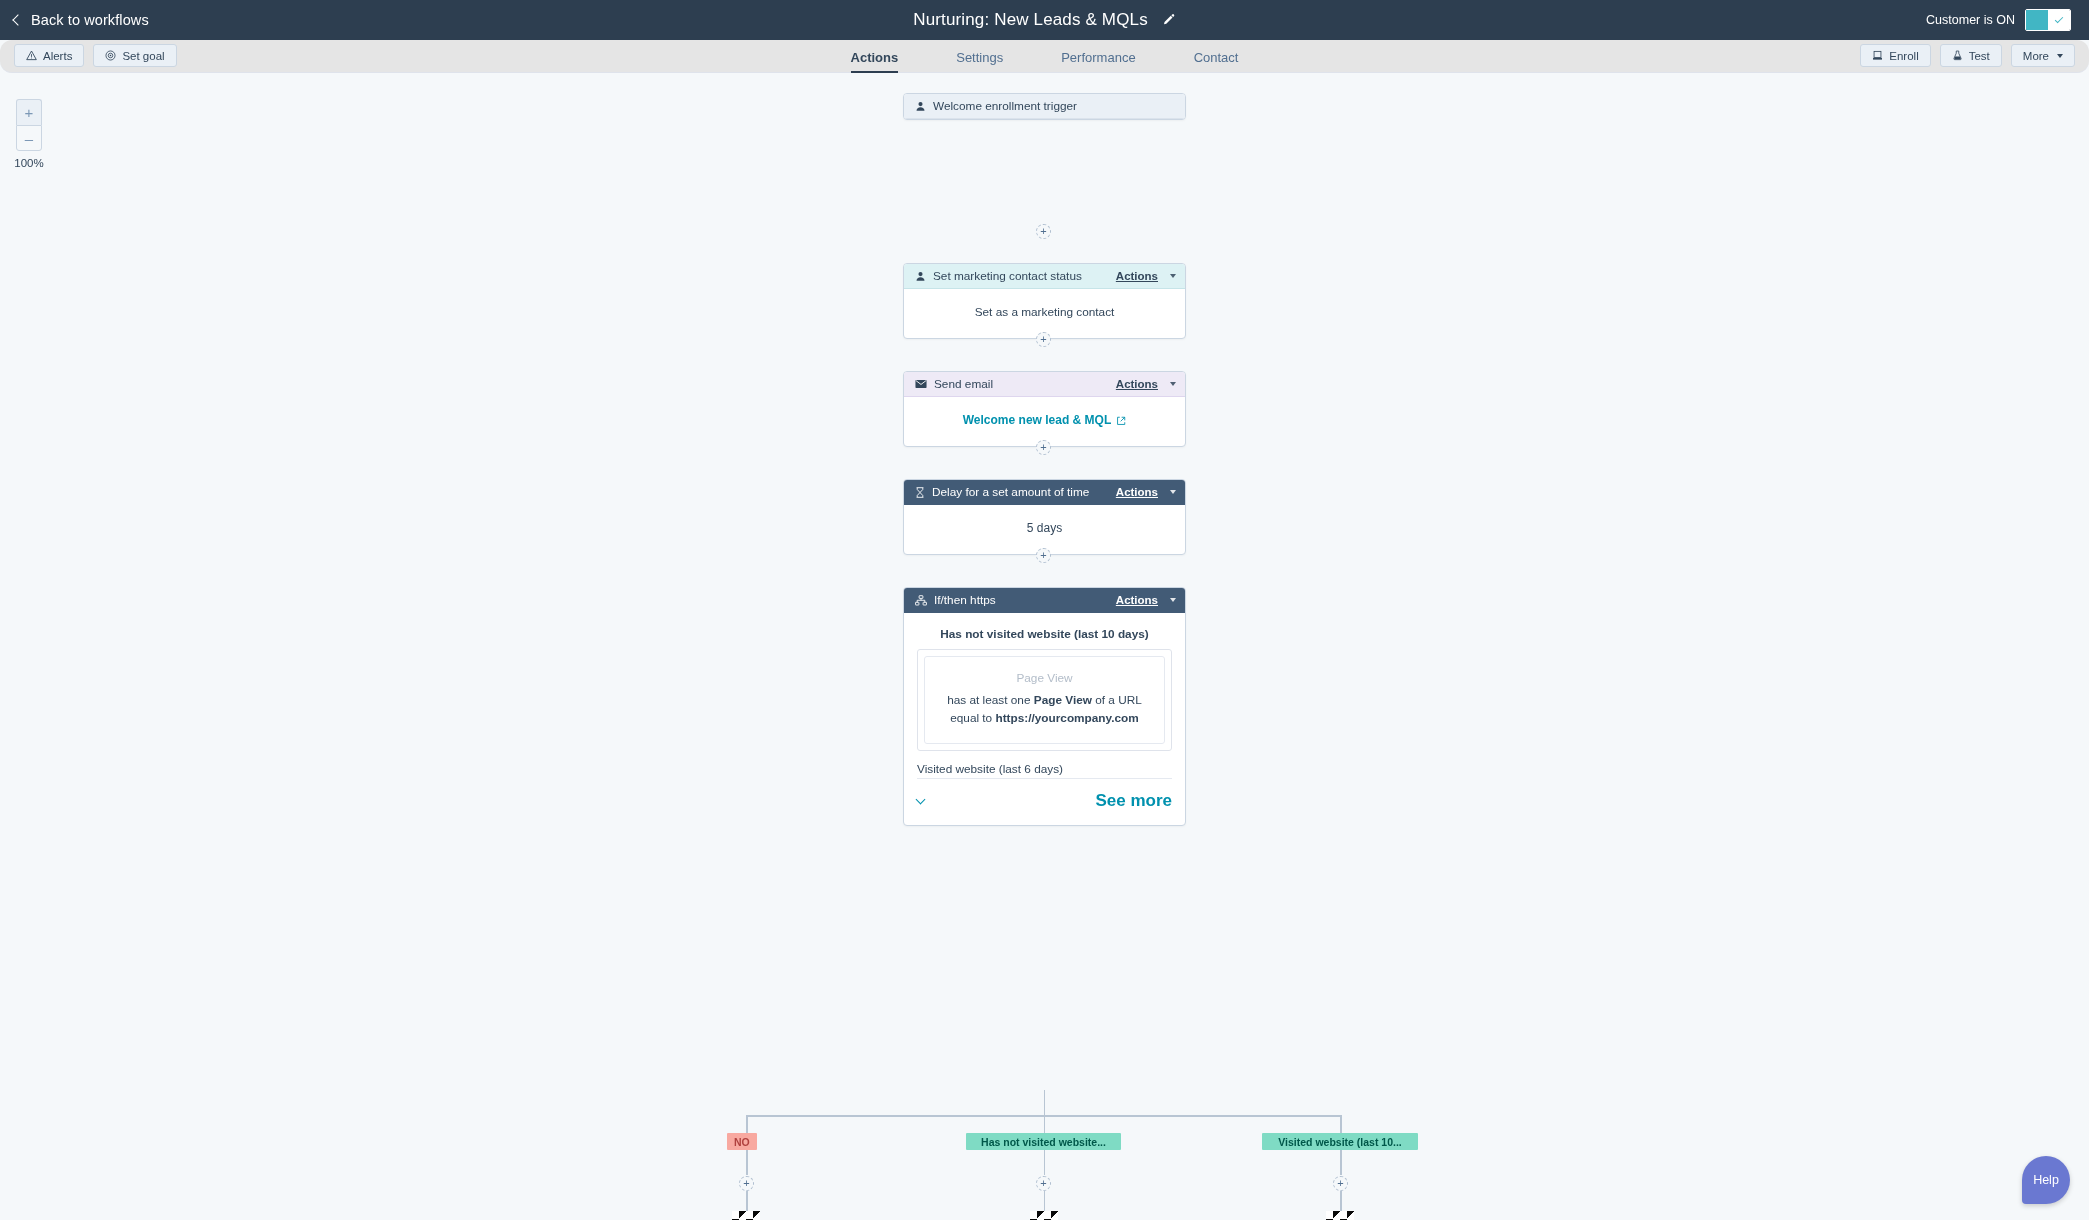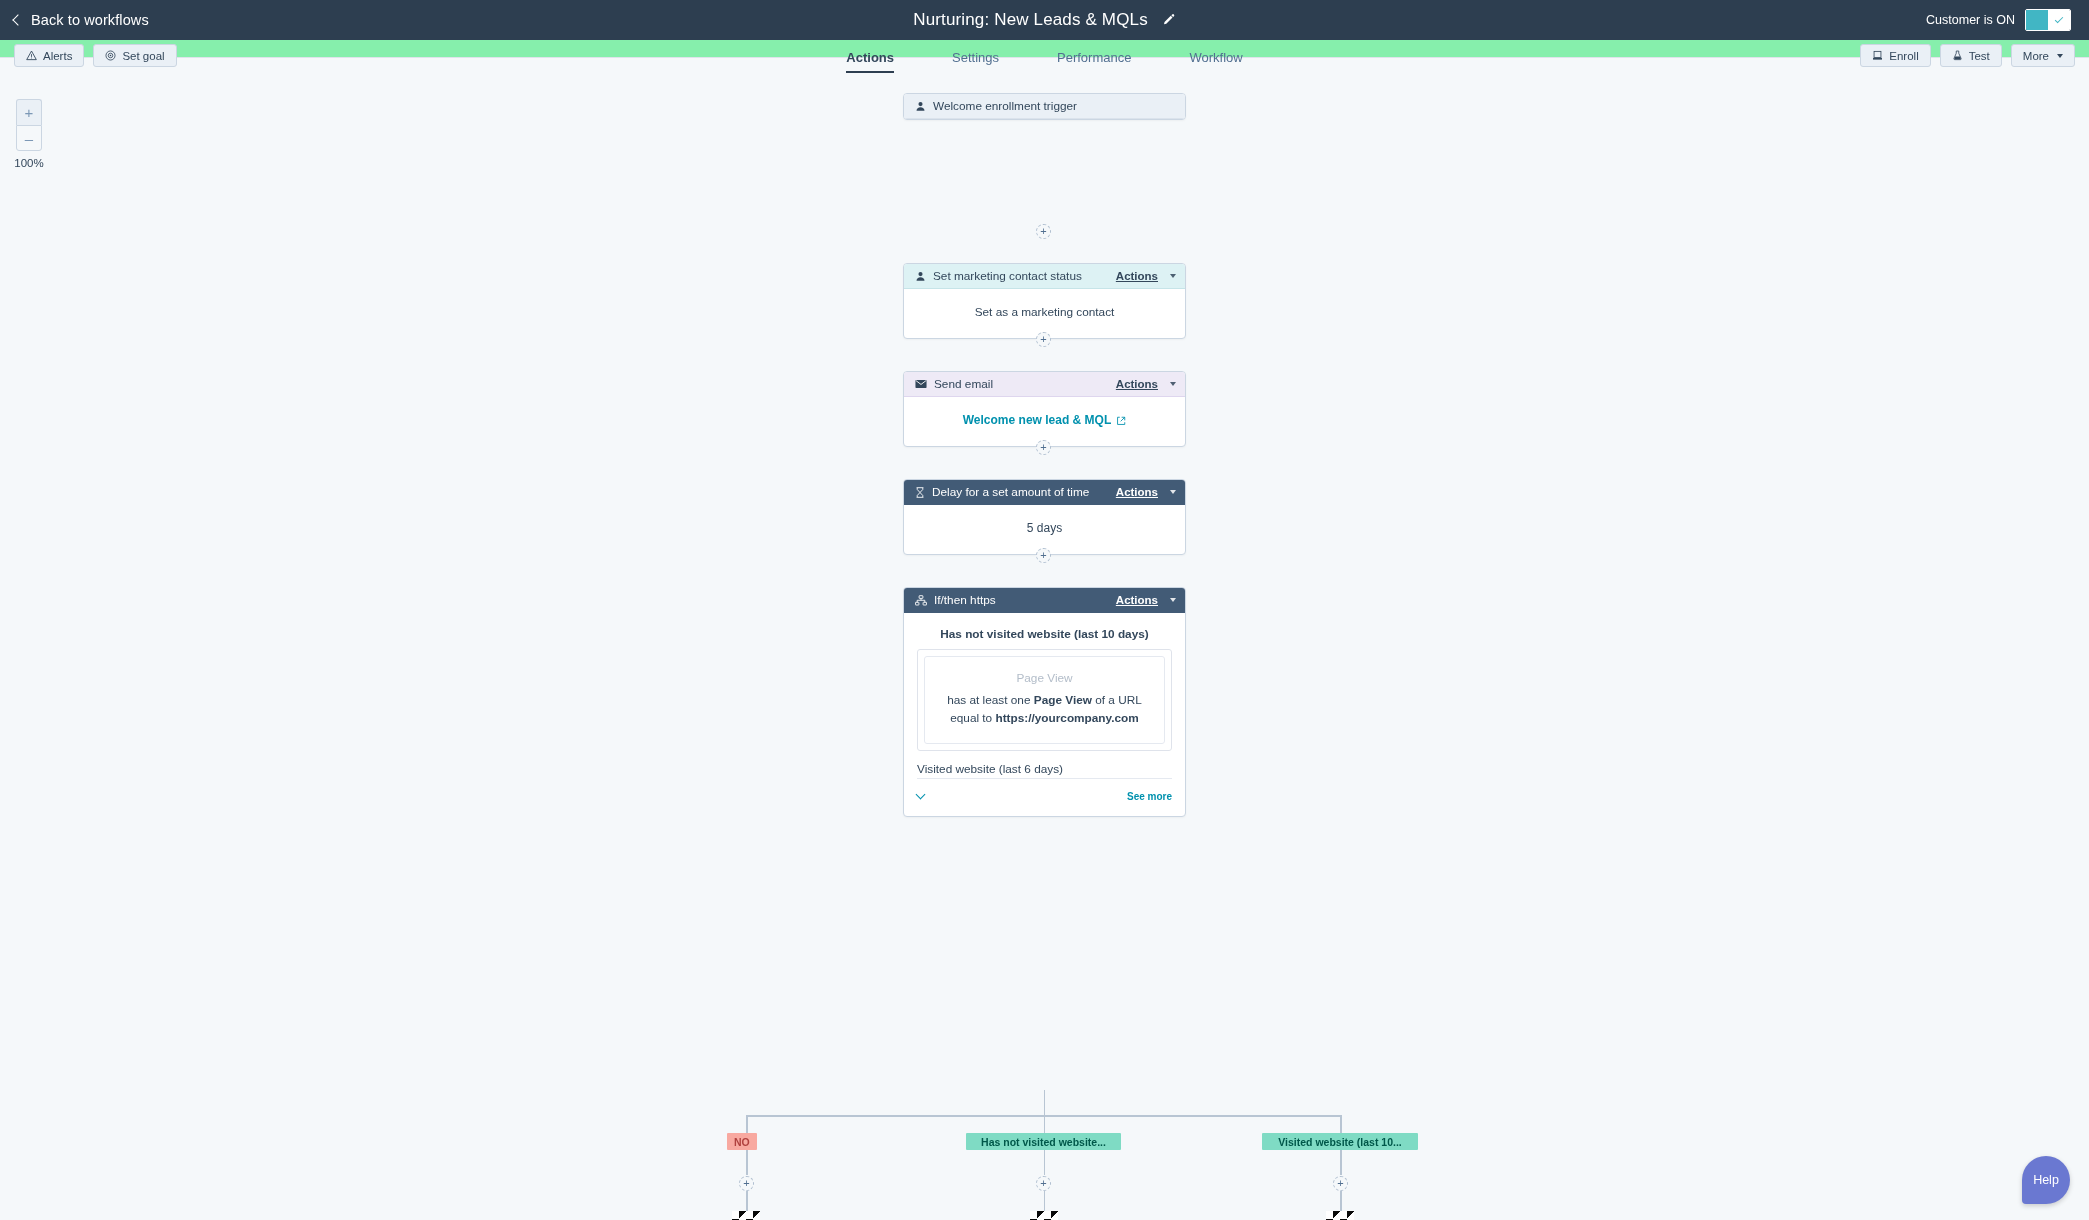--- a/index.html
+++ b/index.html
@@ -52,22 +52,22 @@
     display: flex; align-items: center; justify-content: center;
   }
   .chk {
     width: 8px; height: 4px;
     border-left: 1.6px solid #41b6c4; border-bottom: 1.6px solid #41b6c4;
     transform: rotate(-45deg); margin-bottom:2px;
   }
 
   
   .subbar {
-    position: absolute; left: 0; top: 40px; width: 2089px; height: 18px;
-    background: #86efac; border-bottom: 1px solid #dfe3eb;
+    position: absolute; left: 0; top: 40px; width: 2089px; height: 33px;
+    background: #e5e5e5; border-bottom: 1px solid #dfe3eb; border-radius: 12px;
   }
   .subbar-left { position: absolute; left: 14px; top: 4px; display: flex; gap: 9px; }
   .btn {
     display: flex; align-items: center; gap: 6px;
     height: 23px; padding: 0 11px;
     background: #eaf0f6; border: 1px solid #cbd6e2; border-radius: 3px;
     color: #33475b; font-size: 11.5px; cursor: pointer; white-space: nowrap;
   }
   .tabs {
     position: absolute; left: 0; top: 0; width: 2089px; height: 33px;
@@ -161,21 +161,21 @@
     display:inline-flex; align-items:center; gap:5px;
   }
   .delay-val { font-size: 12px; color:#33475b; }
 
   
   .branch-body { padding: 14px 13px 10px; text-align: left; }
   .branch-label { font-size: 11.8px; color: #33475b; margin-bottom: 8px; }
   .branch-label.bold { font-weight: bold; text-align: center; }
   .see-more {
     display: flex; align-items: center; justify-content: space-between; gap: 20px;
-    color: #0091ae; font-size: 10px; font-weight: bold;
+    color: #0091ae; font-size: 17px; font-weight: bold;
     padding: 12px 0 4px; cursor: pointer;
   }
   .chev-dn {
     width: 7px; height: 7px;
     border-right: 1.8px solid #0091ae; border-bottom: 1.8px solid #0091ae;
     transform: rotate(45deg); margin-top:-4px;
   }
 
   
   .conn-line { position: absolute; width: 1.5px; background: #b8c5d3; }
@@ -265,21 +265,21 @@
           </svg>
       </span>
       <span>Set goal</span>
     </div>
   </div>
 
   <div class="tabs">
     <div class="tab active">Actions</div>
     <div class="tab">Settings</div>
     <div class="tab">Performance</div>
-    <div class="tab">Workflow</div>
+    <div class="tab">Contact</div>
   </div>
 
   <div class="subbar-right">
     <div class="btn">
       <span>
         <svg width="11" height="11" viewBox="0 0 16 16">
             <rect x="3" y="2" width="10" height="9" fill="none" stroke="#33475b" stroke-width="1.2"></rect>
             <rect x="1.5" y="11.5" width="13" height="2.5" fill="#33475b"></rect>
           </svg>
       </span>

